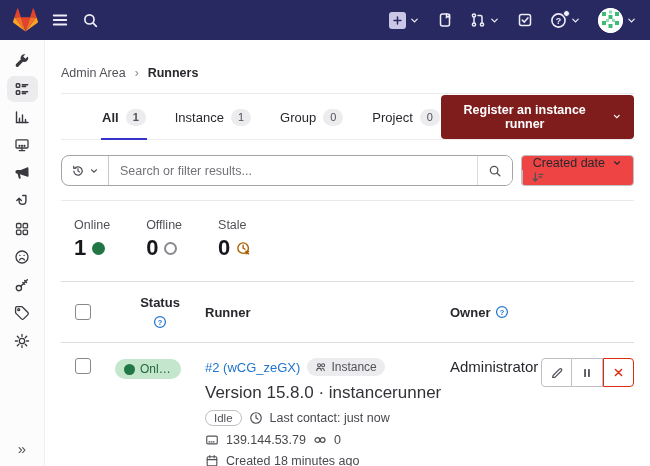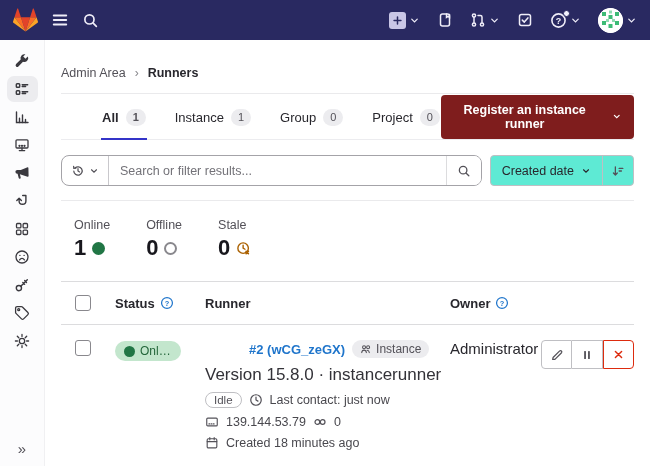--- a/index.html
+++ b/index.html
@@ -59,58 +59,58 @@
   .filtered-search { flex:1; display:flex; align-items:center; height:31px;
     border:1px solid #a4a3a8; border-radius:8px; background:#fff; overflow:hidden; }
   .fs-history { display:flex; align-items:center; gap:4px; padding:0 9px;
     height:100%; border-right:1px solid #c9c8cc; color:#535158; cursor:pointer; }
   .fs-input { flex:1; border:none; outline:none; padding:0 11px; font-size:12.5px;
     color:#333; font-family:"Liberation Sans", sans-serif; }
   .fs-input::placeholder { color:#737278; }
   .fs-search-btn { padding:0 10px; height:100%; display:flex; align-items:center;
     color:#535158; border-left:1px solid #dcdcde; background:#fff; cursor:pointer; }
   .sort-group { display:flex; height:31px; border:1px solid #bfbfc3;
-    border-radius:4px; overflow:hidden; background:#5eead4; }
+    border-radius:4px; overflow:hidden; background:#ef4444;flex-direction:column; }
   .sort-label { display:flex; align-items:center; gap:7px; padding:0 11px;
     font-size:12.5px; color:#28272d; cursor:pointer; }
   .sort-dir { border-left:1px solid #bfbfc3; display:flex; align-items:center;
     padding:0 8px; color:#535158; cursor:pointer; }
 
   .stats { display:flex; gap:36px; padding:17px 0 20px 13px; }
   .stat-label { font-size:12.5px; color:#535158; margin-bottom:3px; }
   .stat-value { display:flex; align-items:center; gap:6px; font-size:22px;
     font-weight:700; color:#18171d; }
   .dot-online { width:13px; height:13px; border-radius:50%; background:#217645; }
   .dot-offline { width:13px; height:13px; border-radius:50%; background:#fff;
     border:2px solid #89888d; }
 
   .runners-table { border-top:1px solid #dcdcde; }
   .thead { display:flex; align-items:center; padding:13px 0; font-size:13px;
     font-weight:700; color:#28272d; border-bottom:1px solid #dcdcde; }
   .trow { display:flex; align-items:flex-start; padding:15px 0 18px; }
   .cell-check { width:54px; padding-left:14px; }
-  .cell-status { width:90px; }
+  .cell-status { width:90px;flex-direction:column; }
   .cell-runner { width:245px; }
   .cell-owner { flex:1; }
   .cell-actions { width:92px; display:flex; justify-content:flex-end; }
   .th-flex { display:flex; align-items:center; gap:5px; }
   .checkbox { width:16px; height:16px; border:1.5px solid #89888d; border-radius:3px;
     background:#fff; cursor:pointer; }
 
   .status-pill { display:inline-flex; align-items:center; gap:5px;
     background:#c3e6cd; color:#24663b; border-radius:11px; padding:3px 9px;
     font-size:12px; margin-top:1px; max-width:72px; }
   .status-pill .sdot { width:11px; height:11px; border-radius:50%;
     background:#217645; flex:none; }
   .status-pill .stext { overflow:hidden; text-overflow:ellipsis; white-space:nowrap;
     max-width:32px; }
 
   .r-line { display:flex; align-items:center; gap:7px; margin-bottom:7px;
     font-size:12.5px; color:#49484e; }
-  .runner-link { color:#1f75cb; font-weight:700; font-size:13px; text-decoration:none;margin-left:44px; }
+  .runner-link { color:#1f75cb; font-weight:400; font-size:13px; text-decoration:none; }
   .type-badge { display:inline-flex; align-items:center; gap:4px;
     background:#ececef; color:#535158; border-radius:10px; padding:2px 8px;
     font-size:12px; }
   .version-line { font-size:17px; color:#333238; }
   .idle-pill { border:1px solid #bfbfc3; border-radius:10px; padding:1px 8px;
     font-size:11.5px; color:#535158; }
   .micon { color:#535158; flex:none; }
 
   .owner-text { font-size:15px; color:#28272d; }
 

